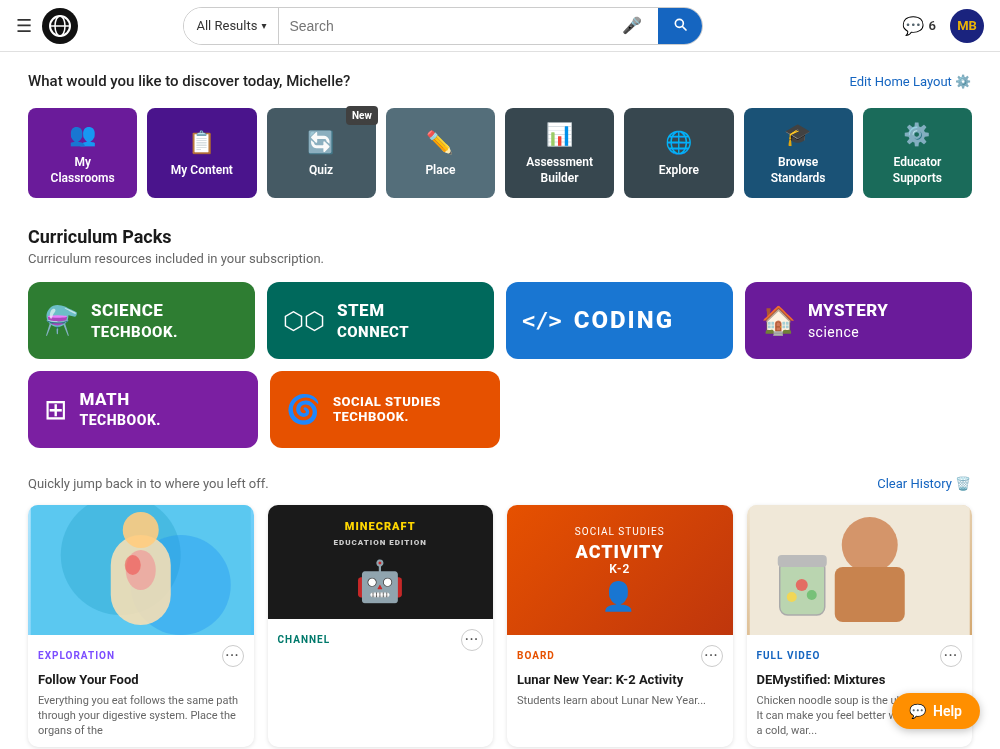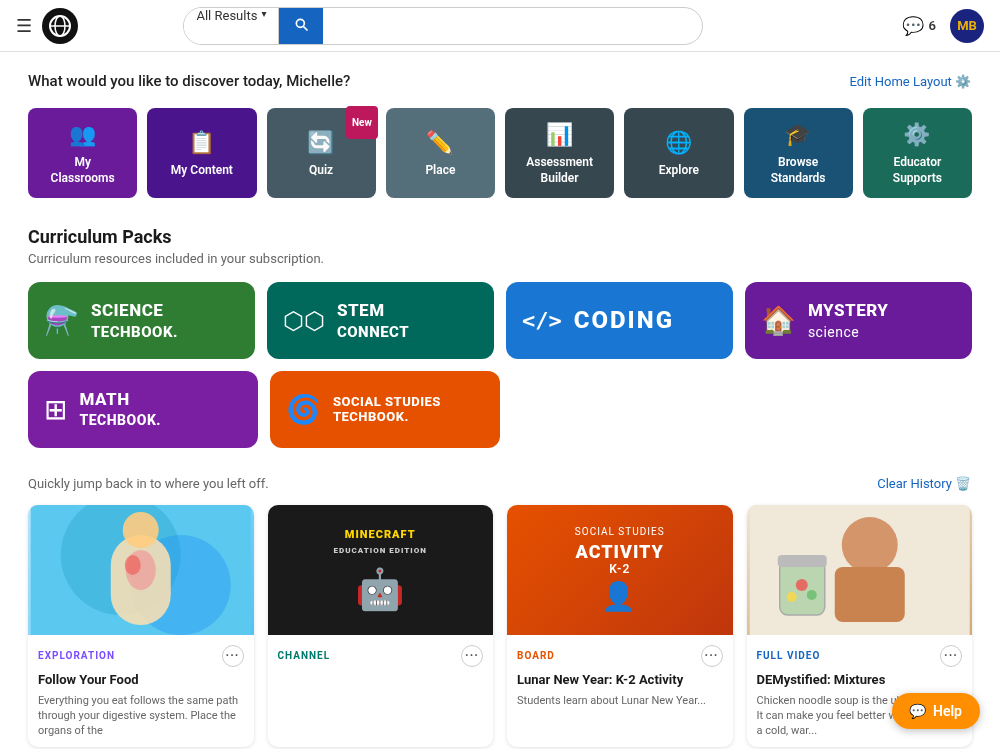--- a/index.html
+++ b/index.html
@@ -41,20 +41,21 @@
       display: flex;
       align-items: center;
       border: 1.5px solid #ccc;
       border-radius: 24px;
       overflow: hidden;
       max-width: 520px;
       margin: 0 auto;
     }
     .search-filter {
       display: flex;
+      align-items: center;
       padding: 0 12px;
       background: white;
       border-right: 1px solid #ccc;
       font-size: 13px;
       color: #333;
       gap: 4px;
       cursor: pointer;
       height: 36px;
     }
     .search-input-wrap {
@@ -140,25 +141,25 @@
     .tile-icon { font-size: 22px; margin-bottom: 8px; }
     .tile-label { font-size: 12px; font-weight: 600; color: white; line-height: 1.3; }
     .tile-purple { background: #6a1b9a; }
     .tile-darkpurple { background: #4a148c; }
     .tile-darkgray { background: #455a64; }
     .tile-gray { background: #546e7a; }
     .tile-bluegray { background: #37474f; }
     .tile-darkblue { background: #1a5276; }
     .tile-teal { background: #1a6b5a; }
     .new-badge {
-      background: #be185d;
+      background: #404040;
       color: white;
       font-size: 10px;
       font-weight: 700;
-      padding: 11px 6px;
+      padding: 4px 6px;
       border-radius: 4px;
       position: absolute;
       top: -2px;
       right: -2px;
     }
     .tile-relative { position: relative; }
 
     
     .section-title { font-size: 18px; font-weight: 700; color: #1a1a1a; margin-bottom: 4px; }
     .section-subtitle { font-size: 13px; color: #666; margin-bottom: 16px; }
@@ -222,21 +223,21 @@
       background: linear-gradient(135deg, #b3e5fc 0%, #81d4fa 50%, #4fc3f7 100%);
       height: 130px;
       display: flex;
       align-items: center;
       justify-content: center;
       position: relative;
       overflow: hidden;
     }
     .thumb-minecraft {
       background: #1a1a1a;
-      height: 130px;
+      height: 114px;
       display: flex;
       align-items: center;
       justify-content: center;
     }
     .minecraft-text {
       color: #ffd700;
       font-size: 11px;
       font-weight: 900;
       text-align: center;
       text-transform: uppercase;
@@ -335,20 +336,24 @@
         <line x1="1" y1="11" x2="21" y2="11" stroke="white" stroke-width="1.5"></line>
       </svg>
     </div>
   </div>
 
   <div class="search-bar">
     <div class="search-filter">
       <span>All Results</span>
       <span class="chevron-down">▾</span>
     </div>
+    <div class="search-input-wrap">
+      <input type="text" placeholder="Search" style="">
+      <span class="mic-icon">🎤</span>
+    </div>
     <button class="search-btn">
       <svg width="16" height="16" fill="white" viewBox="0 0 24 24">
           <path d="M21 21l-4.35-4.35M17 11A6 6 0 1 1 5 11a6 6 0 0 1 12 0z" stroke="white" stroke-width="2.5" fill="none" stroke-linecap="round"></path>
         </svg>
     </button>
   </div>
 
   <div class="header-right">
     <div class="messages-btn">
       <span class="msg-icon">💬</span>

